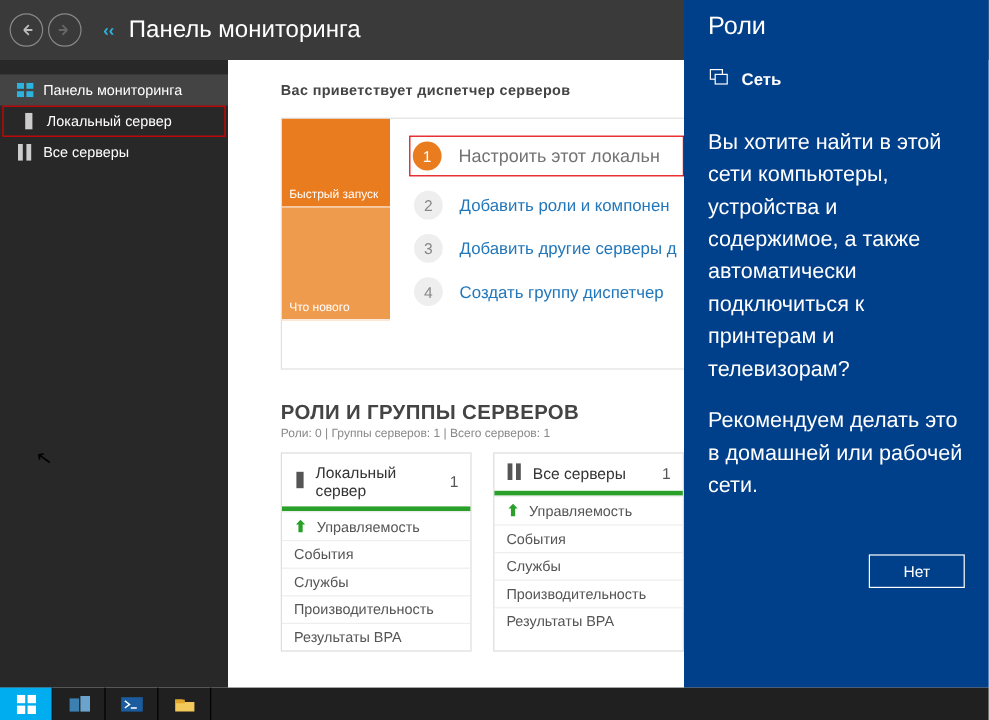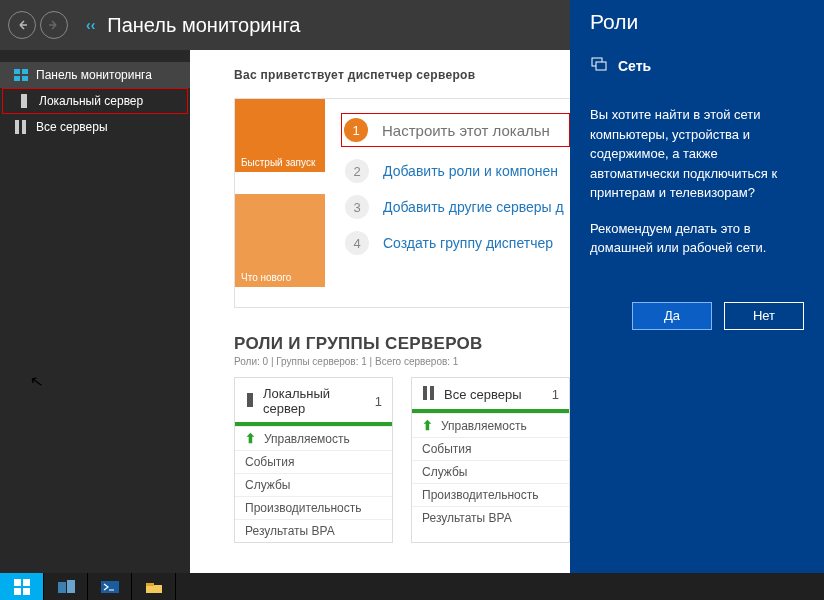--- a/index.html
+++ b/index.html
@@ -17,21 +17,21 @@
   .sidebar-item { height: 26px; display: flex; align-items: center; gap: 8px; color: #fff; padding: 0 14px; font-size: 12px; cursor: pointer; }
   .sidebar-item.active { background: #444; }
   .sidebar-item.highlight { border: 1.5px solid #e00000; margin: 0 2px; }
   .sb-icon { width: 14px; height: 12px; display: inline-flex; align-items: center; justify-content: center; }
 
   
   .main { position: absolute; top: 50px; left: 190px; right: 254px; bottom: 27px; background: #fff; padding: 18px 0 0 28px; overflow: hidden; margin-left: 16px; }
   .welcome-title { font-size: 12px; font-weight: 600; color: #444; margin-bottom: 16px; letter-spacing: .3px; }
 
   .welcome-box { display: flex; border: 1px solid #e0e0e0; width: 345px; height: 210px; }
-  .welcome-tabs { width: 90px; display: flex; flex-direction: column; gap: 21px; }
+  .welcome-tabs { width: 90px; display: flex; flex-direction: column; }
   .wtab { flex: 0 0 auto; background: #e97c1e; color: #fff; font-size: 10px; padding: 4px 6px; border-bottom: 1px solid #fff; display: flex; align-items: flex-end; }
   .wtab.t1 { height: 74px; background: #e97c1e; }
   .wtab.t2 { height: 94px; background: #ef9b4e; }
   .wtab.t3 { height: 62px; background: #f3b87d; }
   .welcome-steps { flex: 1; padding: 14px 8px 0 20px; }
   .step { display: flex; align-items: center; gap: 14px; margin-bottom: 12px; font-size: 14px; }
   .step .num { width: 24px; height: 24px; border-radius: 50%; display: flex; align-items: center; justify-content: center; font-size: 13px; }
   .step.on { border: 1.5px solid #e00000; padding: 4px 4px 4px 2px; margin-left: -4px; }
   .step.on .num { background: #e97c1e; color: #fff; }
   .step.on .lbl { color: #737373; font-size: 15px; }
@@ -46,21 +46,21 @@
   .card-h { display: flex; align-items: center; gap: 8px; padding: 8px 10px 6px 10px; font-size: 13px; color: #333; border-bottom: 4px solid #2aa02a; }
   .card-h .count { margin-left: auto; color: #555; }
   .card-row { display: flex; align-items: center; gap: 8px; padding: 4px 10px; font-size: 12px; color: #555; border-top: 1px solid #eee; }
   .card-row:first-of-type { border-top: none; padding-top: 8px; }
   .card .status-ic { color: #2aa02a; font-size: 13px; font-weight: bold; }
 
   
   .netpanel { position: absolute; top: 0; right: 0; width: 254px; bottom: 27px; background: #003f8a; color: #fff; padding: 10px 20px 0 20px; }
   .netpanel h1 { font-size: 21px; font-weight: 400; margin-bottom: 22px; }
   .net-sub { display: flex; align-items: center; gap: 10px; font-size: 14px; font-weight: 700; margin-bottom: 30px; }
-  .net-msg { font-size: 13px; line-height: 1.5; margin-bottom: 16px; }
+  .net-msg { font-size: 18px; line-height: 1.5; margin-bottom: 16px; }
   .net-btns { display: flex; gap: 12px; justify-content: flex-end; margin-top: 44px; }
   .net-btn { width: 80px; height: 28px; border: 1px solid #fff; background: transparent; color: #fff; font-size: 13px; display:flex; align-items:center; justify-content:center; cursor:pointer; }
   .net-btn.primary { background: #0b5ec4; border-color:#7fb7ff; }
 
   
   .taskbar { position: absolute; bottom: 0; left: 0; right: 0; height: 27px; background: #202020; display: flex; align-items: stretch; }
   .taskbar .tbtn { width: 44px; display: flex; align-items: center; justify-content: center; border-right: 1px solid #000; }
   .start { background: #00adef; width: 44px; }
   .start svg { width: 16px; height: 16px; }
 
@@ -226,23 +226,20 @@
       <svg width="18" height="16" viewBox="0 0 18 16">
           <rect x="2" y="2" width="10" height="8" stroke="#fff" fill="none"></rect>
           <rect x="6" y="6" width="10" height="8" stroke="#fff" fill="#003f8a"></rect>
         </svg>
     </span>
     <span>Сеть</span>
   </div>
   <div class="net-msg">Вы хотите найти в этой сети компьютеры, устройства и содержимое, а также автоматически подключиться к принтерам и телевизорам?</div>
   <div class="net-msg">Рекомендуем делать это в домашней или рабочей сети.</div>
   <div class="net-btns">
-    <div class="net-btn primary">
-        <span>Да</span>
-      </div>
     <div class="net-btn">
         <span>Нет</span>
       </div>
   </div>
 </div>
 
 <div class="taskbar">
   <div class="tbtn start">
     <svg viewBox="0 0 16 16">
         <rect x="0" y="0" width="7" height="7" fill="#fff"></rect>

